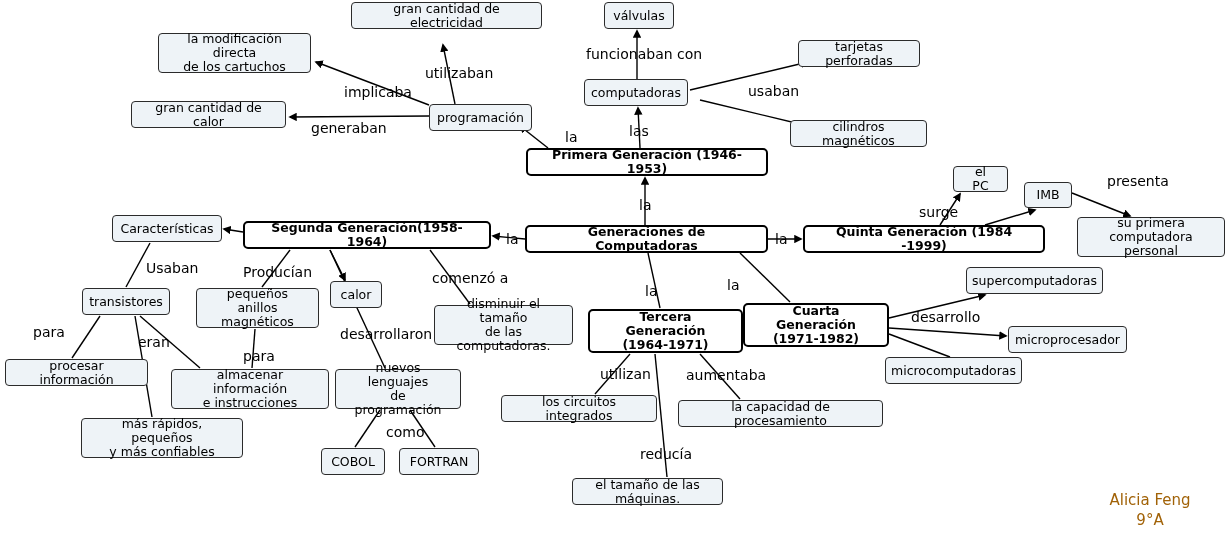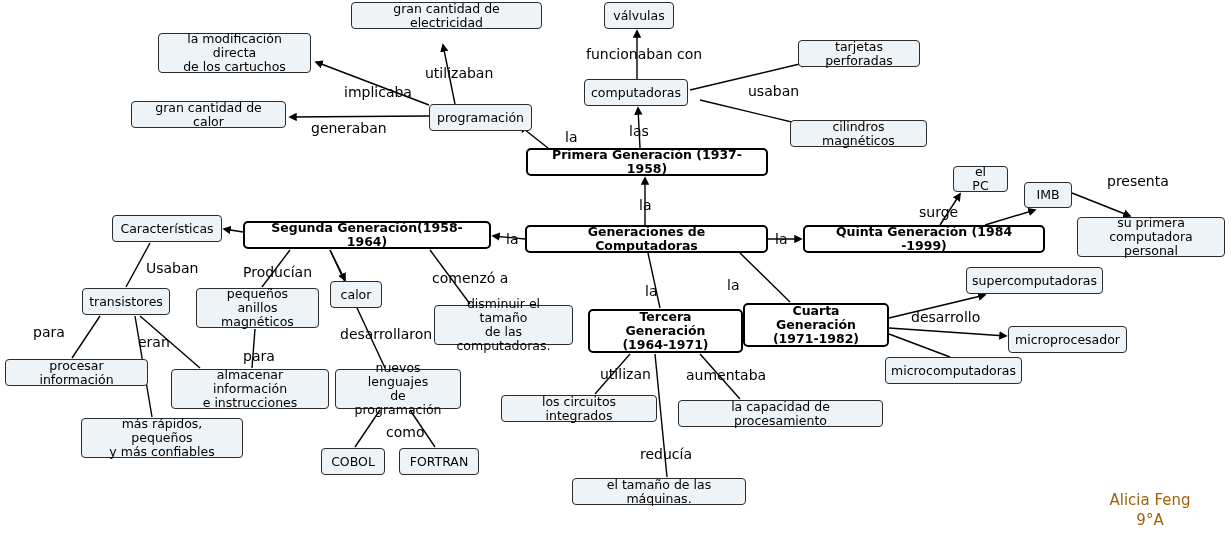--- a/index.html
+++ b/index.html
@@ -116,21 +116,21 @@
   <div id="nodes-layer">
       <div class="node" style="left: 351px; top: 2px; width: 191px; height: 27px;">gran cantidad de electricidad</div>
       <div class="node" style="left: 604px; top: 2px; width: 70px; height: 27px;">válvulas</div>
       <div class="node" style="left: 158px; top: 33px; width: 153px; height: 40px;">la modificación directa
 de los cartuchos</div>
       <div class="node" style="left: 798px; top: 40px; width: 122px; height: 27px;">tarjetas perforadas</div>
       <div class="node" style="left: 584px; top: 79px; width: 104px; height: 27px;">computadoras</div>
       <div class="node" style="left: 131px; top: 101px; width: 155px; height: 27px;">gran cantidad de calor</div>
       <div class="node" style="left: 429px; top: 104px; width: 103px; height: 27px;">programación</div>
       <div class="node" style="left: 790px; top: 120px; width: 137px; height: 27px;">cilindros magnéticos</div>
-      <div class="node main" style="left: 526px; top: 148px; width: 242px; height: 28px;">Primera Generación (1937-1958)</div>
+      <div class="node main" style="left: 526px; top: 148px; width: 242px; height: 28px;">Primera Generación (1946-1953)</div>
       <div class="node" style="left: 953px; top: 166px; width: 55px; height: 26px;">el PC</div>
       <div class="node" style="left: 1024px; top: 182px; width: 48px; height: 26px;">IMB</div>
       <div class="node" style="left: 1077px; top: 217px; width: 148px; height: 40px;">su primera
 computadora personal</div>
       <div class="node" style="left: 112px; top: 215px; width: 110px; height: 27px;">Características</div>
       <div class="node main" style="left: 243px; top: 221px; width: 248px; height: 28px;">Segunda Generación(1958-1964)</div>
       <div class="node main" style="left: 525px; top: 225px; width: 243px; height: 28px;">Generaciones de Computadoras</div>
       <div class="node main" style="left: 803px; top: 225px; width: 242px; height: 28px;">Quinta Generación (1984 -1999)</div>
       <div class="node" style="left: 966px; top: 267px; width: 137px; height: 27px;">supercomputadoras</div>
       <div class="node" style="left: 82px; top: 288px; width: 88px; height: 27px;">transistores</div>
@@ -149,21 +149,21 @@
       <div class="node" style="left: 171px; top: 369px; width: 158px; height: 40px;">almacenar información
 e instrucciones</div>
       <div class="node" style="left: 335px; top: 369px; width: 126px; height: 40px;">nuevos lenguajes
 de programación</div>
       <div class="node" style="left: 501px; top: 395px; width: 156px; height: 27px;">los circuitos integrados</div>
       <div class="node" style="left: 678px; top: 400px; width: 205px; height: 27px;">la capacidad de procesamiento</div>
       <div class="node" style="left: 81px; top: 418px; width: 162px; height: 40px;">más rápidos, pequeños
 y más confiables</div>
       <div class="node" style="left: 321px; top: 448px; width: 64px; height: 27px;">COBOL</div>
       <div class="node" style="left: 399px; top: 448px; width: 80px; height: 27px;">FORTRAN</div>
-      <div class="node" style="left: 572px; top: 478px; width: 174px; height: 27px;">el tamaño de las máquinas.</div>
+      <div class="node" style="left: 572px; top: 478px; width: 151px; height: 27px;">el tamaño de las máquinas.</div>
     </div>
   <div id="labels-layer">
       <div class="linklabel" style="left: 586px; top: 46px;">funcionaban con</div>
       <div class="linklabel" style="left: 425px; top: 65px;">utilizaban</div>
       <div class="linklabel" style="left: 748px; top: 83px;">usaban</div>
       <div class="linklabel" style="left: 344px; top: 84px;">implicaba</div>
       <div class="linklabel" style="left: 311px; top: 120px;">generaban</div>
       <div class="linklabel" style="left: 565px; top: 129px;">la</div>
       <div class="linklabel" style="left: 629px; top: 123px;">las</div>
       <div class="linklabel" style="left: 1107px; top: 173px;">presenta</div>

